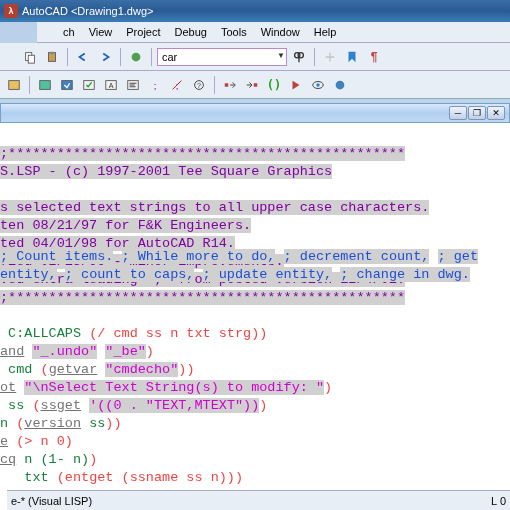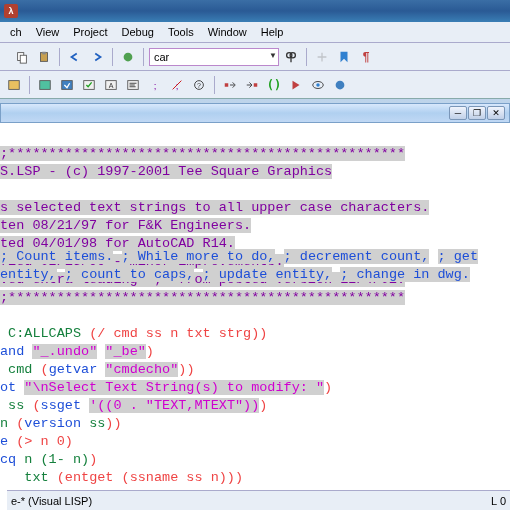--- a/index.html
+++ b/index.html
@@ -27,33 +27,34 @@
   display: inline-flex;
   align-items: center;
   justify-content: center;
   font-size: 9px;
   color: #fff;
   font-weight: bold;
 }
 .menubar {
   background: #e8eef6;
   border-bottom: 1px solid #aac;
-  padding: 2px 4px;
+  padding: 2px 20px;
   display: flex;
   gap: 2px;
+  margin-left: 37px;
 }
 .menuitem {
   padding: 2px 6px;
   color: #000;
   cursor: default;
 }
 .toolbar {
   background: #e8eef6;
   border-bottom: 1px solid #aac;
-  padding: 2px 12px;
+  padding: 2px 20px;
   display: flex;
   align-items: center;
   gap: 2px;
   height: 28px;
 }
 .toolbar2 {
   background: #e8eef6;
   border-bottom: 1px solid #8aa;
   padding: 2px 4px;
   display: flex;
@@ -115,21 +116,21 @@
   padding: 4px 0 4px 0;
   font-family: Consolas, "Courier New", monospace;
   font-size: 13.5px;
   line-height: 18px;
   white-space: pre;
   position: relative;
 }
 .hl-str { background: #d0d0d0; color: #d000d0; }
 .hl-cmt { background: #d0d0d0; color: #8000a0; }
 .hl-cmtside { background: #d0d0d0; color: #1d4ed8; }
-.kw-fn { color: #1d4ed8; }
+.kw-fn { color: #737373; text-decoration: underline; }
 .sym { color: #15803d; }
 .paren { color: #ef4444; }
 .statusbar {
   position: absolute;
   bottom: 0; left: 7px; right: 0;
   height: 20px;
   background: #e8eef6;
   border-top: 1px solid #aac;
   display: flex;
   align-items: center;
@@ -145,20 +146,21 @@
   font-size: 13.5px;
   line-height: 18px;
 }
 svg.icon { width: 14px; height: 14px; }
 </style>
 </head>
 <body>
 
 <div class="titlebar">
   <span class="appicon">λ</span>
+  <span>AutoCAD &lt;Drawing1.dwg&gt;</span>
 </div>
 
 <div class="menubar">
   <span class="menuitem">ch</span>
   <span class="menuitem">View</span>
   <span class="menuitem">Project</span>
   <span class="menuitem">Debug</span>
   <span class="menuitem">Tools</span>
   <span class="menuitem">Window</span>
   <span class="menuitem">Help</span>

